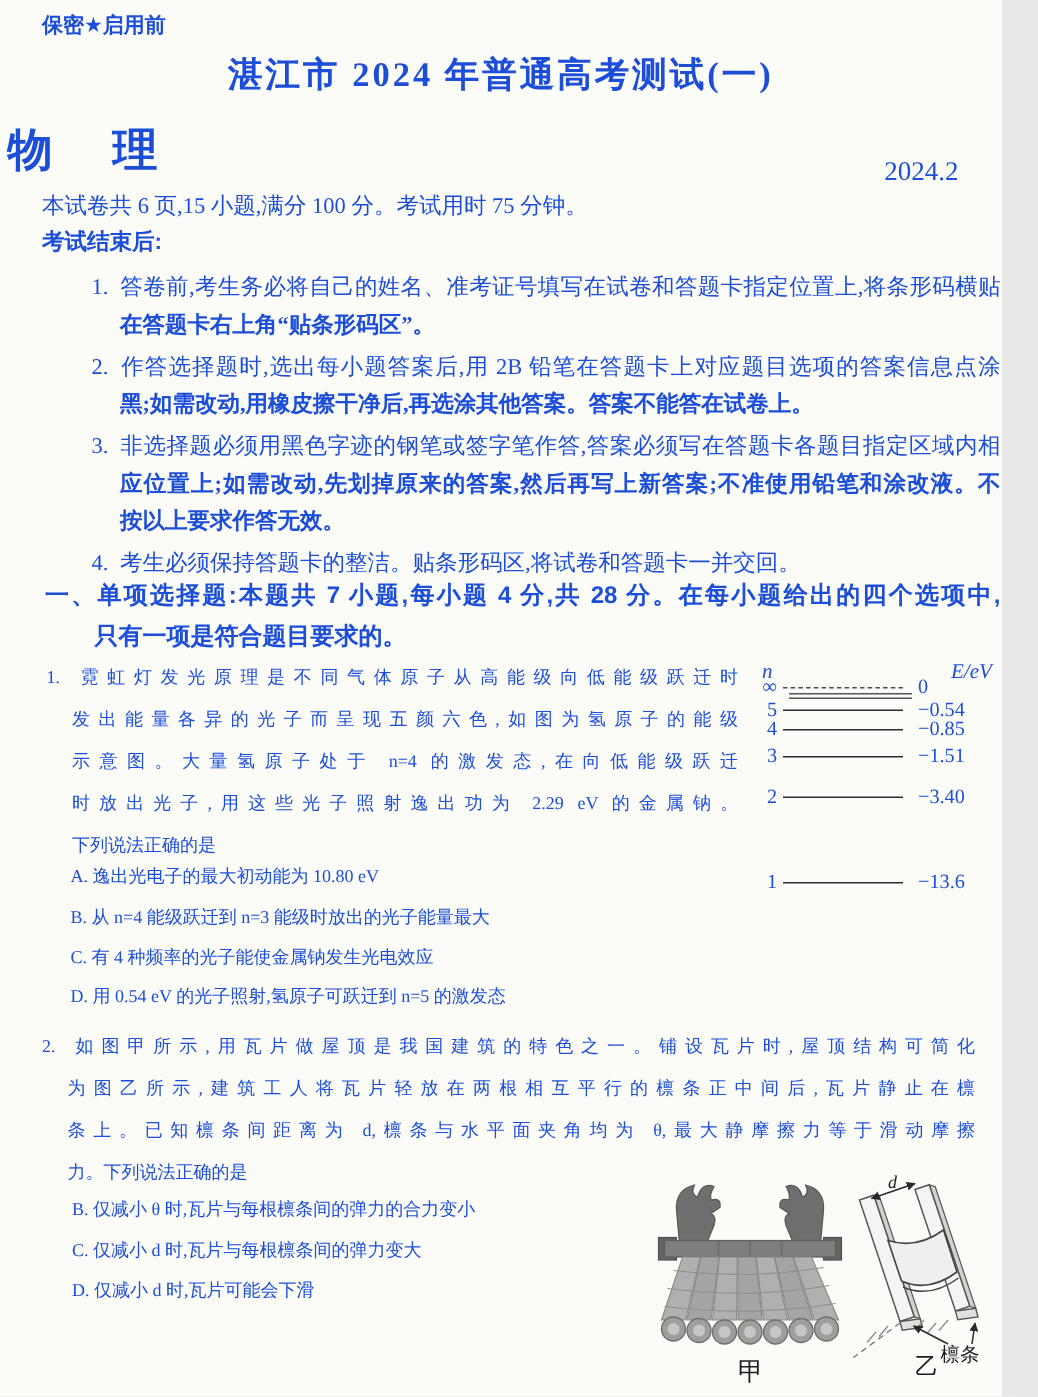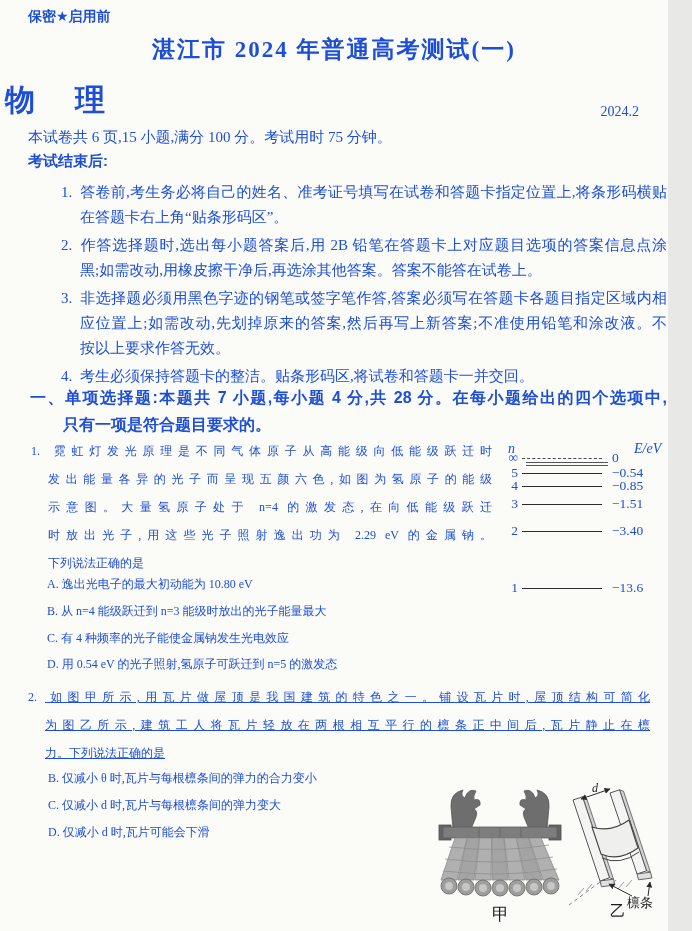--- a/index.html
+++ b/index.html
@@ -3,40 +3,40 @@
 <meta charset="utf-8">
 <style>
   html,body{margin:0;padding:0;background:#e8e8e6;}
   .page{position:relative;width:668px;height:931px;background:#fbfbf8;overflow:hidden;
         font-family:"Liberation Serif","DejaVu Serif",serif;color:#1d4ed8;}
   .hei{font-family:"Liberation Sans","DejaVu Sans",sans-serif;}
   .j{text-align:justify;text-align-last:justify;}
   .security{position:absolute;left:28px;top:8px;font-size:14px;font-weight:bold;}
   .exam-title{position:absolute;left:0;right:0;top:34px;text-align:center;font-size:23px;font-weight:bold;letter-spacing:2px;}
   .subject{position:absolute;left:0;right:0;top:80px;font-size:30px;font-weight:bold;letter-spacing:5px;text-indent:5px;}
-  .date{position:absolute;right:29px;top:104px;font-size:14px;}
+  .date{position:absolute;right:29px;top:104px;font-size:18px;}
   .paper-info{position:absolute;left:28px;top:128px;font-size:15px;}
   .notice-head{position:absolute;left:28px;top:152px;font-size:15px;font-weight:bold;}
   .notices{position:absolute;left:61px;top:180px;width:606px;font-size:15px;}
   .nitem{margin-bottom:3px;}
   .nline{line-height:25px;}
   .nnum{display:inline-block;width:19px;}
-  .notices .cont{padding-left:19px;}
+  .notices .cont{padding-left:19px;font-weight:bold;}
   .section-head{position:absolute;left:30px;top:384px;width:637px;font-weight:bold;font-size:16px;line-height:27px;}
   .sh2{padding-left:33px;}
   .q{position:absolute;font-size:12px;}
   .q1{left:31px;top:437px;width:635px;}
   .q1 .stem{width:461px;}
   .line{line-height:28px;}
   .qnum{display:inline-block;width:17px;}
   .q .cont{padding-left:17px;}
   .opt{line-height:26.8px;}
   .opts1{margin-left:16px;margin-top:-6px;}
   .q2{left:28px;top:683px;width:638px;}
-  .q2 .stem{width:622px;text-decoration:underline;}
+  .q2 .stem{width:622px;}
   .opts2{margin-left:20px;margin-top:-2px;}
   .ocont{padding-left:22px;}
   
   .ediagram{position:absolute;left:500px;top:437px;width:158px;height:168px;}
   .eaxis{position:absolute;top:4px;font-size:14px;font-style:italic;}
   .en{left:8px;}
   .ee{left:118px;margin-left:16px;}
   .elevel{position:absolute;left:0;width:158px;height:14px;display:flex;align-items:center;}
   .eln{width:18px;text-align:right;flex:none;font-size:13.5px;}
   .ell{flex:1;border-top:1.4px solid #2c2c2c;margin:0 4px;}
@@ -137,20 +137,21 @@
       <span class="eln">1</span>
         <span class="ell"></span>
         <span class="elv">−13.6</span>
     </div>
   </div>
 
   <div class="q q2">
     <div class="stem">
       <div class="line j"><span class="qnum">2.</span><span>如图甲所示,用瓦片做屋顶是我国建筑的特色之一。铺设瓦片时,屋顶结构可简化</span></div>
       <div class="line cont j">为图乙所示,建筑工人将瓦片轻放在两根相互平行的檩条正中间后,瓦片静止在檩</div>
+      <div class="line cont j">条上。已知檩条间距离为 d,檩条与水平面夹角均为 θ,最大静摩擦力等于滑动摩擦</div>
       <div class="line cont">力。下列说法正确的是</div>
     </div>
     <div class="opts2">
       <div class="opt">B. 仅减小 θ 时,瓦片与每根檩条间的弹力的合力变小</div>
       <div class="opt">C. 仅减小 d 时,瓦片与每根檩条间的弹力变大</div>
       <div class="opt">D. 仅减小 d 时,瓦片可能会下滑</div>
     </div>
   </div>
 
   <div class="figures">

